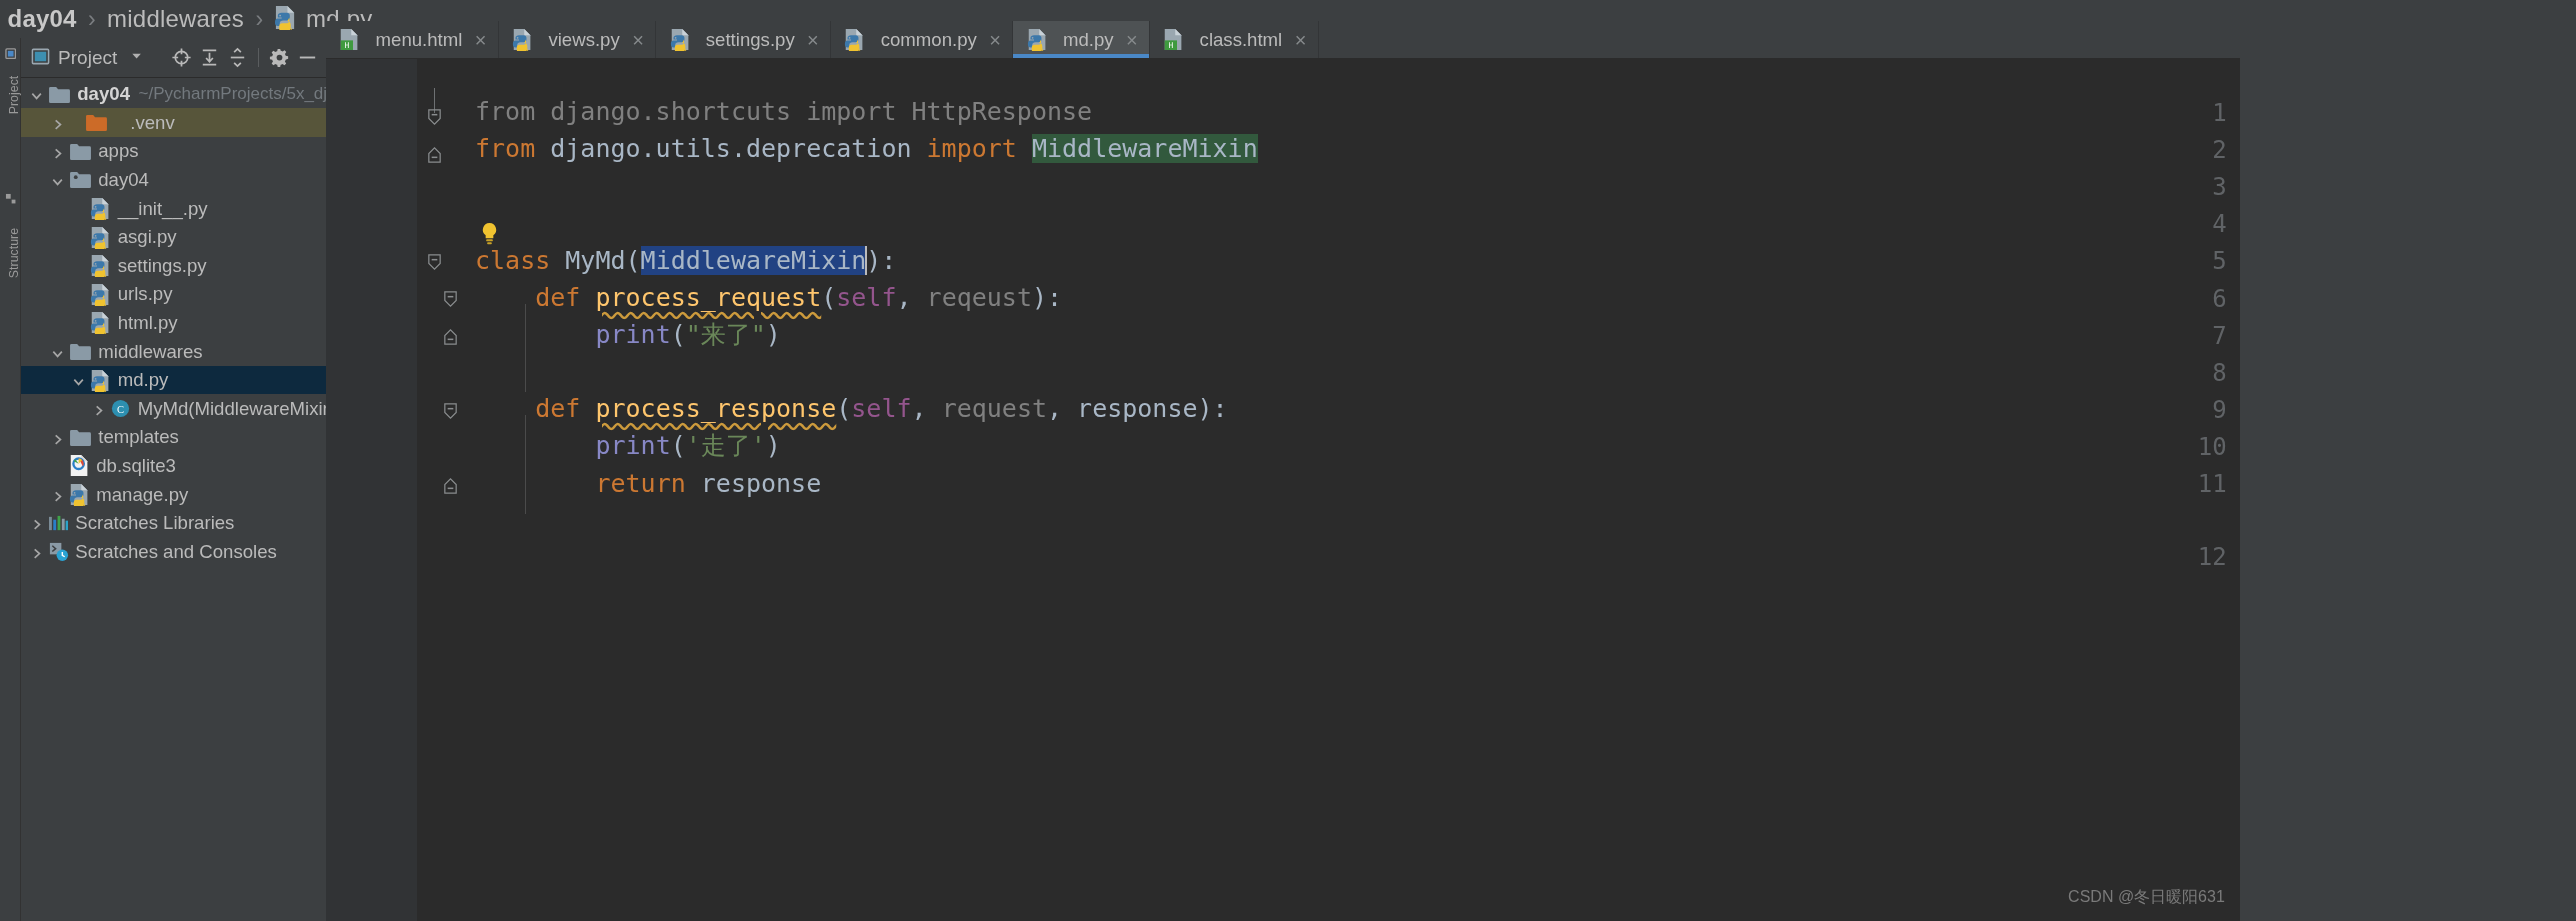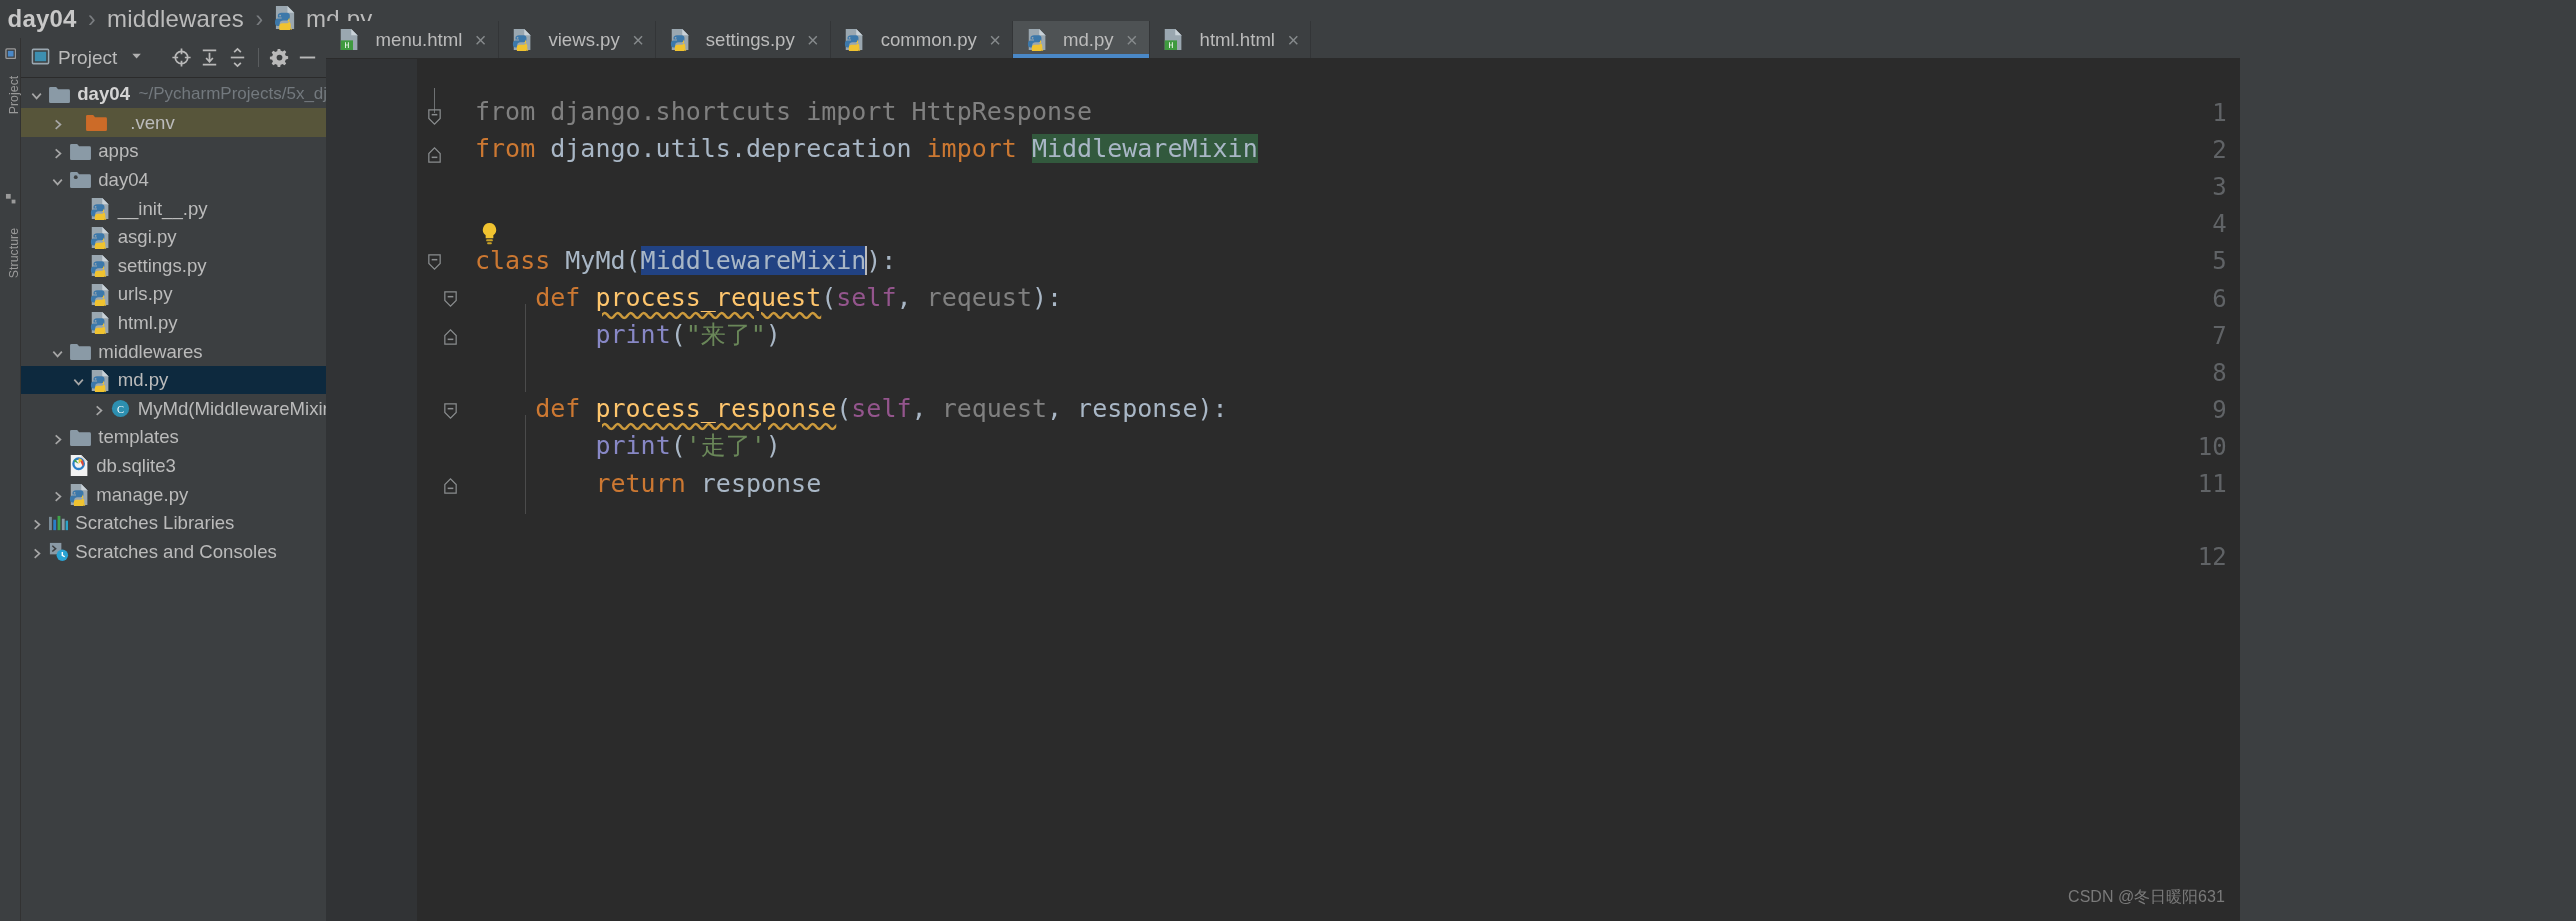--- a/index.html
+++ b/index.html
@@ -508,21 +508,21 @@
         </div>
         <div class="tab">
           <span class="node-icon">
             <svg width="21" height="23" viewBox="0 0 24 26" style="font-size:19.5px">
               <path d="M2 1h12l7 7v17H2z" fill="#9aa7b0"></path>
               <path d="M14 1l7 7h-7z" fill="#c9d2d8"></path>
               <rect x="2" y="14" width="14" height="11" fill="#3f9a3f"></rect>
               <text x="9" y="23" font-size="9" font-family="monospace" fill="#ffffff" text-anchor="middle">H</text>
             </svg>
           </span>
-          <span>html.html</span>
+          <span>class.html</span>
           <span class="tab-close">×</span>
         </div>
       </div>
 
     <div class="code-wrap">
       <div class="gutter"></div>
       <div class="gutter-fold"></div>
 
       <div id="linenums">
           <div class="ln" style="top: 40px;">1</div>

